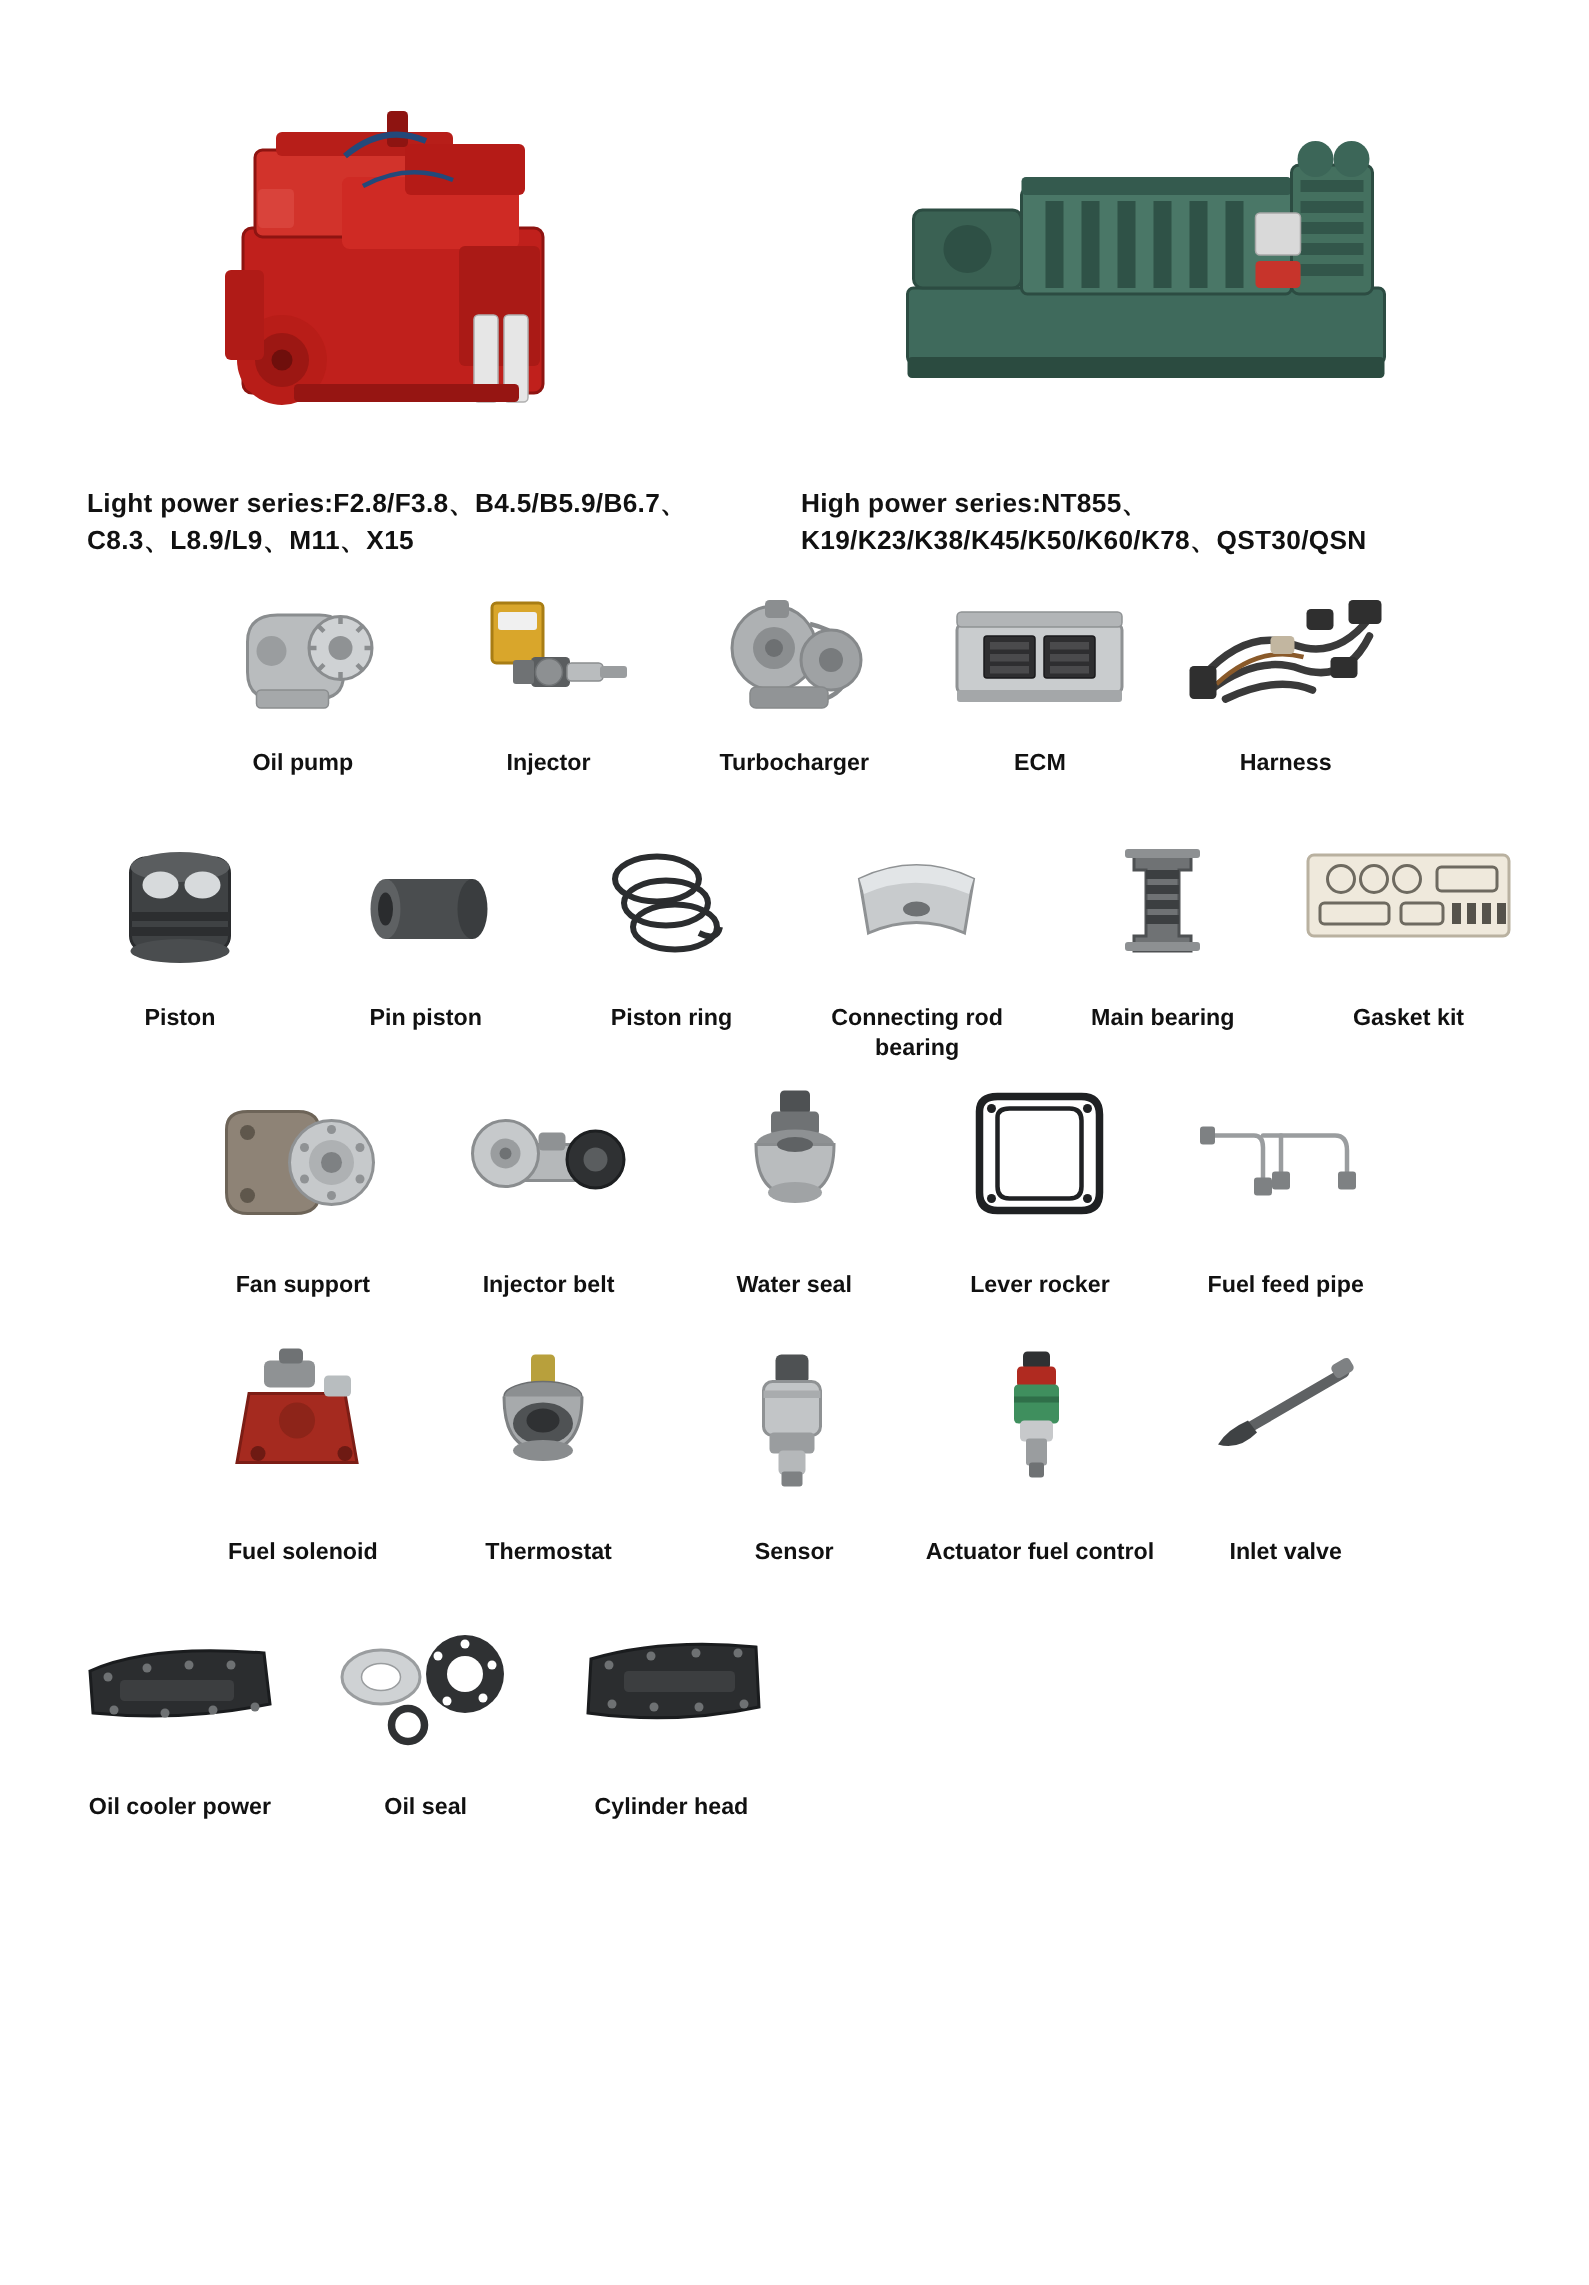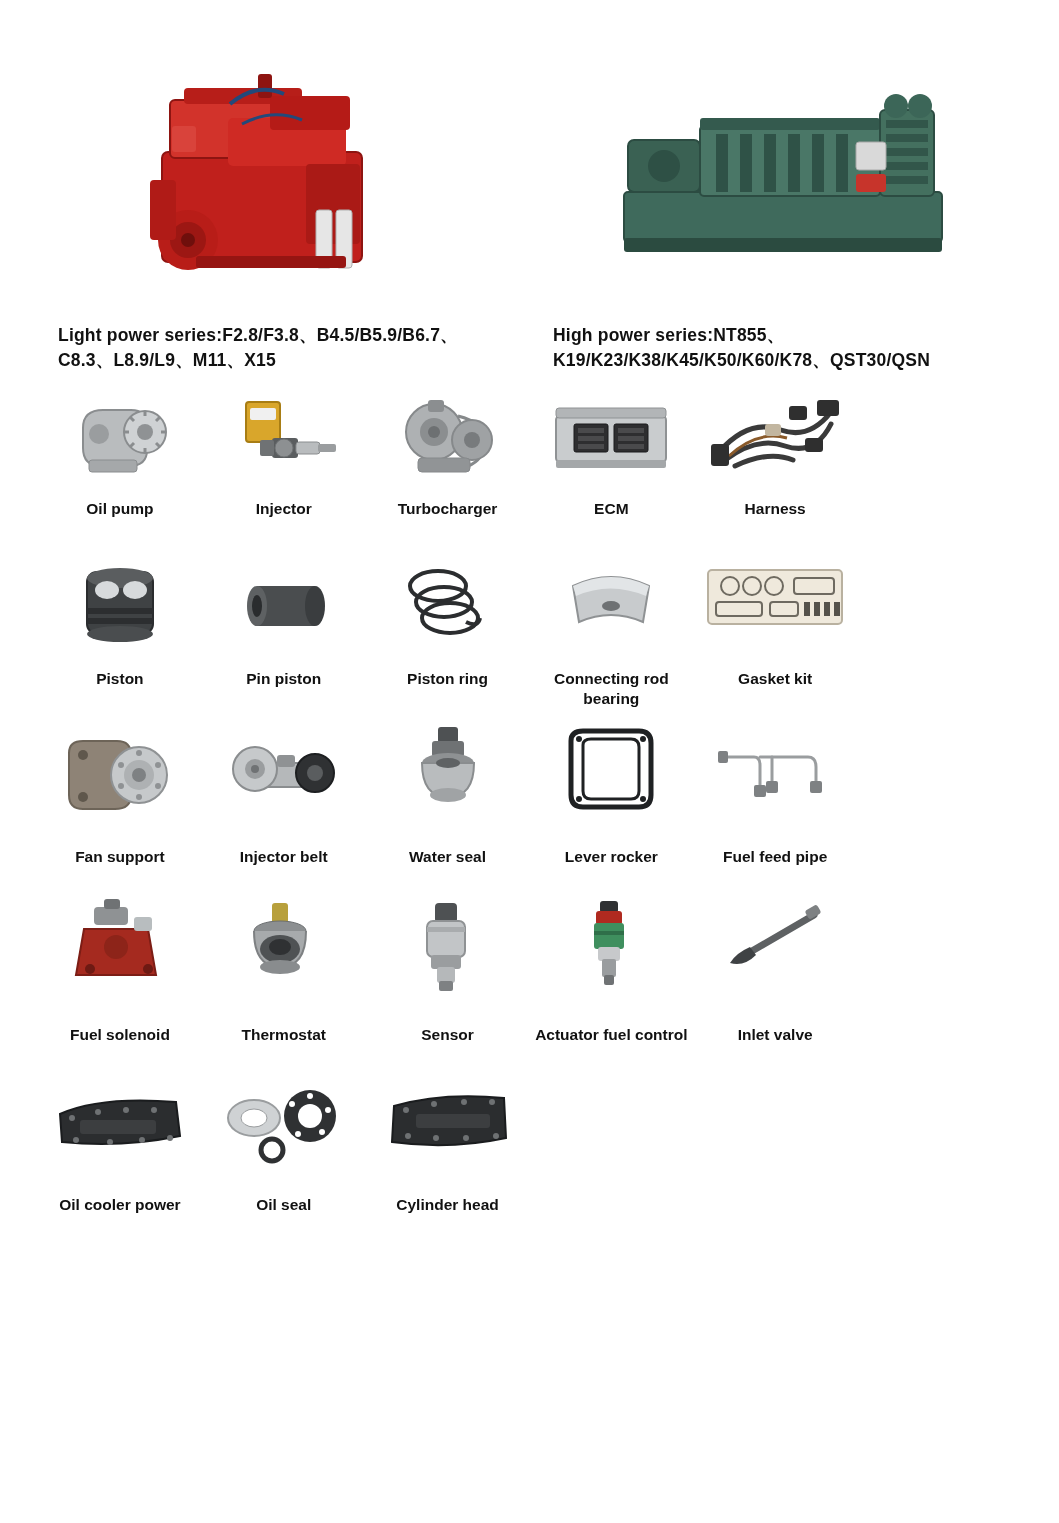--- a/index.html
+++ b/index.html
@@ -15,21 +15,20 @@
     font-family: "Liberation Sans", sans-serif;
     color: #111111;
     overflow: hidden;
   }
 
   
   .hero-row {
     display: flex;
     padding: 55px 40px 0 40px;
     gap: 20px;
-    justify-content: space-between;
   }
   .hero-cell {
     width: 470px;
   }
   .hero-img-wrap {
     height: 250px;
     display: flex;
     align-items: center;
     justify-content: center;
   }
@@ -42,20 +41,21 @@
   }
   .hero-cell.right .hero-caption { padding-left: 4px; }
 
   
   .parts-grid {
     padding: 8px 38px 0 38px;
   }
   .parts-row {
     display: flex;
     width: 100%;
+    justify-content: center;
   }
   .part {
     width: 16.666%;
     display: flex;
     flex-direction: column;
     align-items: center;
     padding-top: 8px;
   }
   .part-img {
     height: 100px;
@@ -299,20 +299,36 @@
       <div class="part-img">
         <svg width="120" height="96" viewBox="0 0 120 96">
           <path d="M22 30 q38 -18 76 0 l-6 36 q-32 -14 -64 0 z" fill="#c8cbcd" stroke="#8f9294" stroke-width="2"></path>
           <path d="M22 30 q38 -18 76 0 l-3 10 q-36 -15 -70 0 z" fill="#e2e5e7"></path>
           <ellipse cx="60" cy="50" rx="9" ry="5" fill="#6e7173"></ellipse>
         </svg>
       </div>
       <div class="part-label">Connecting rod bearing</div>
     </div>
 
+    <div class="part">
+      <div class="part-img">
+        <svg width="110" height="96" viewBox="0 0 110 96">
+          <path d="M36 14 h38 v10 h-8 v44 h8 v10 h-38 v-10 h8 v-44 h-8 z" fill="#6f7274" stroke="#4e5153" stroke-width="2"></path>
+          <g fill="#3c3f41">
+            <rect x="44" y="24" width="22" height="6"></rect>
+            <rect x="44" y="34" width="22" height="6"></rect>
+            <rect x="44" y="44" width="22" height="6"></rect>
+            <rect x="44" y="54" width="22" height="6"></rect>
+          </g>
+          <rect x="30" y="10" width="50" height="6" rx="2" fill="#8d9092"></rect>
+          <rect x="30" y="72" width="50" height="6" rx="2" fill="#8d9092"></rect>
+        </svg>
+      </div>
+      <div class="part-label">Main bearing</div>
+    </div>
 
     <div class="part">
       <div class="part-img">
         <svg width="150" height="96" viewBox="0 0 150 96">
           <rect x="8" y="14" width="134" height="54" rx="4" fill="#efe9dc" stroke="#b9b1a0" stroke-width="2"></rect>
           <g fill="none" stroke="#6e6a60" stroke-width="2">
             <circle cx="30" cy="30" r="9"></circle>
               <circle cx="52" cy="30" r="9"></circle>
               <circle cx="74" cy="30" r="9"></circle>
             <rect x="94" y="22" width="40" height="16" rx="3"></rect>

